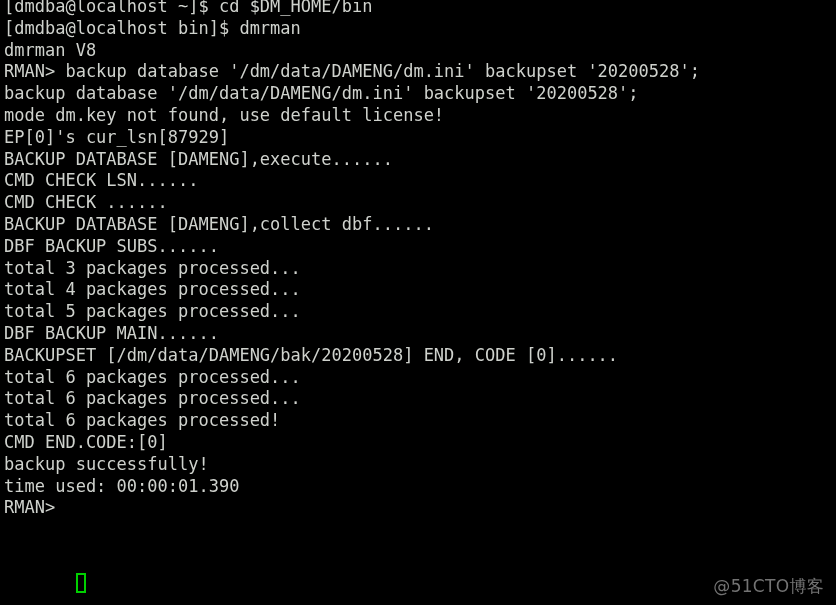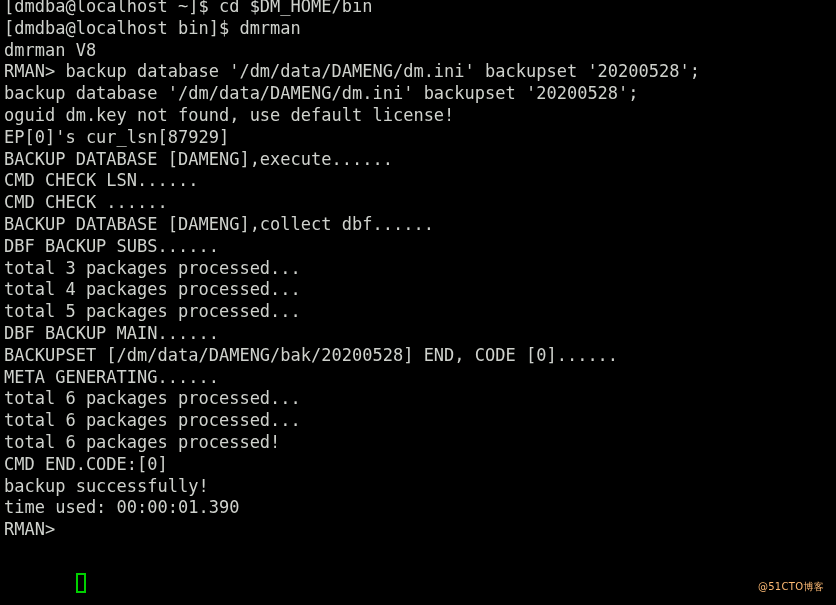--- a/index.html
+++ b/index.html
@@ -48,49 +48,48 @@
     height: 20px;
     border: 2px solid #00d000;
     box-sizing: border-box;
     background: transparent;
   }
   #watermark {
     position: absolute;
     right: 12px;
     bottom: 7px;
     font-family: "DejaVu Sans", "Liberation Sans", sans-serif;
-    font-size: 10px;
-    color: #fdba74;
+    font-size: 17px;
+    color: #737373;
     letter-spacing: 0.3px;
     white-space: pre;
   }
 </style>
 </head>
 <body>
 
 <div id="terminal">
   <div id="screen">
       <div class="line">[dmdba@localhost ~]$ cd $DM_HOME/bin</div>
       <div class="line">[dmdba@localhost bin]$ dmrman</div>
       <div class="line">dmrman V8</div>
       <div class="line">RMAN&gt; backup database '/dm/data/DAMENG/dm.ini' backupset '20200528';</div>
       <div class="line">backup database '/dm/data/DAMENG/dm.ini' backupset '20200528';</div>
-      <div class="line">oguid dm.key not found, use default license!</div>
+      <div class="line">mode dm.key not found, use default license!</div>
       <div class="line">EP[0]'s cur_lsn[87929]</div>
       <div class="line">BACKUP DATABASE [DAMENG],execute......</div>
       <div class="line">CMD CHECK LSN......</div>
       <div class="line">CMD CHECK ......</div>
       <div class="line">BACKUP DATABASE [DAMENG],collect dbf......</div>
       <div class="line">DBF BACKUP SUBS......</div>
       <div class="line">total 3 packages processed...</div>
       <div class="line">total 4 packages processed...</div>
       <div class="line">total 5 packages processed...</div>
       <div class="line">DBF BACKUP MAIN......</div>
       <div class="line">BACKUPSET [/dm/data/DAMENG/bak/20200528] END, CODE [0]......</div>
-      <div class="line">META GENERATING......</div>
       <div class="line">total 6 packages processed...</div>
       <div class="line">total 6 packages processed...</div>
       <div class="line">total 6 packages processed!</div>
       <div class="line">CMD END.CODE:[0]</div>
       <div class="line">backup successfully!</div>
       <div class="line">time used: 00:00:01.390</div>
       <div class="line">RMAN&gt; </div>
     </div>
   <div id="cursor"></div>
   <div id="watermark">@51CTO博客</div>

